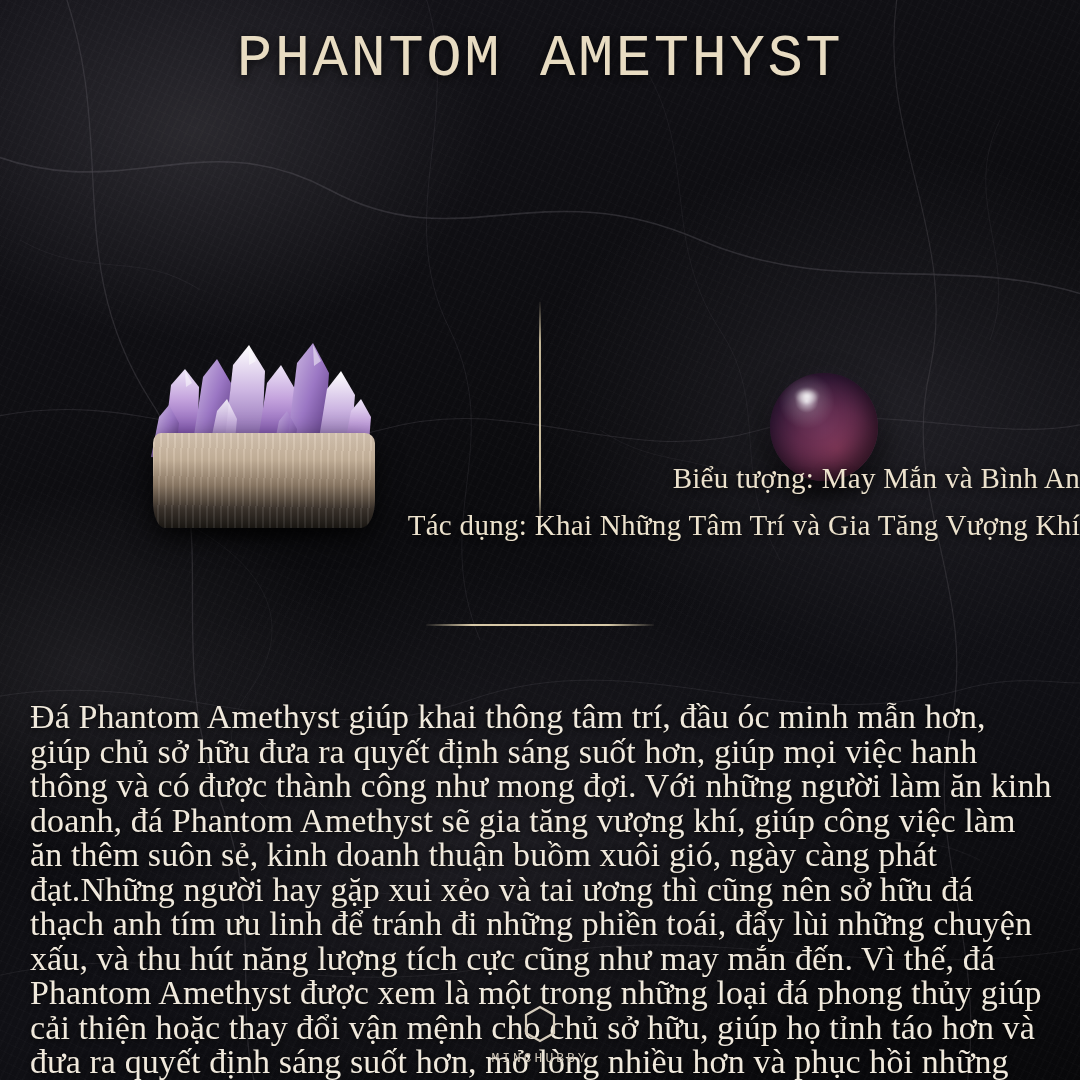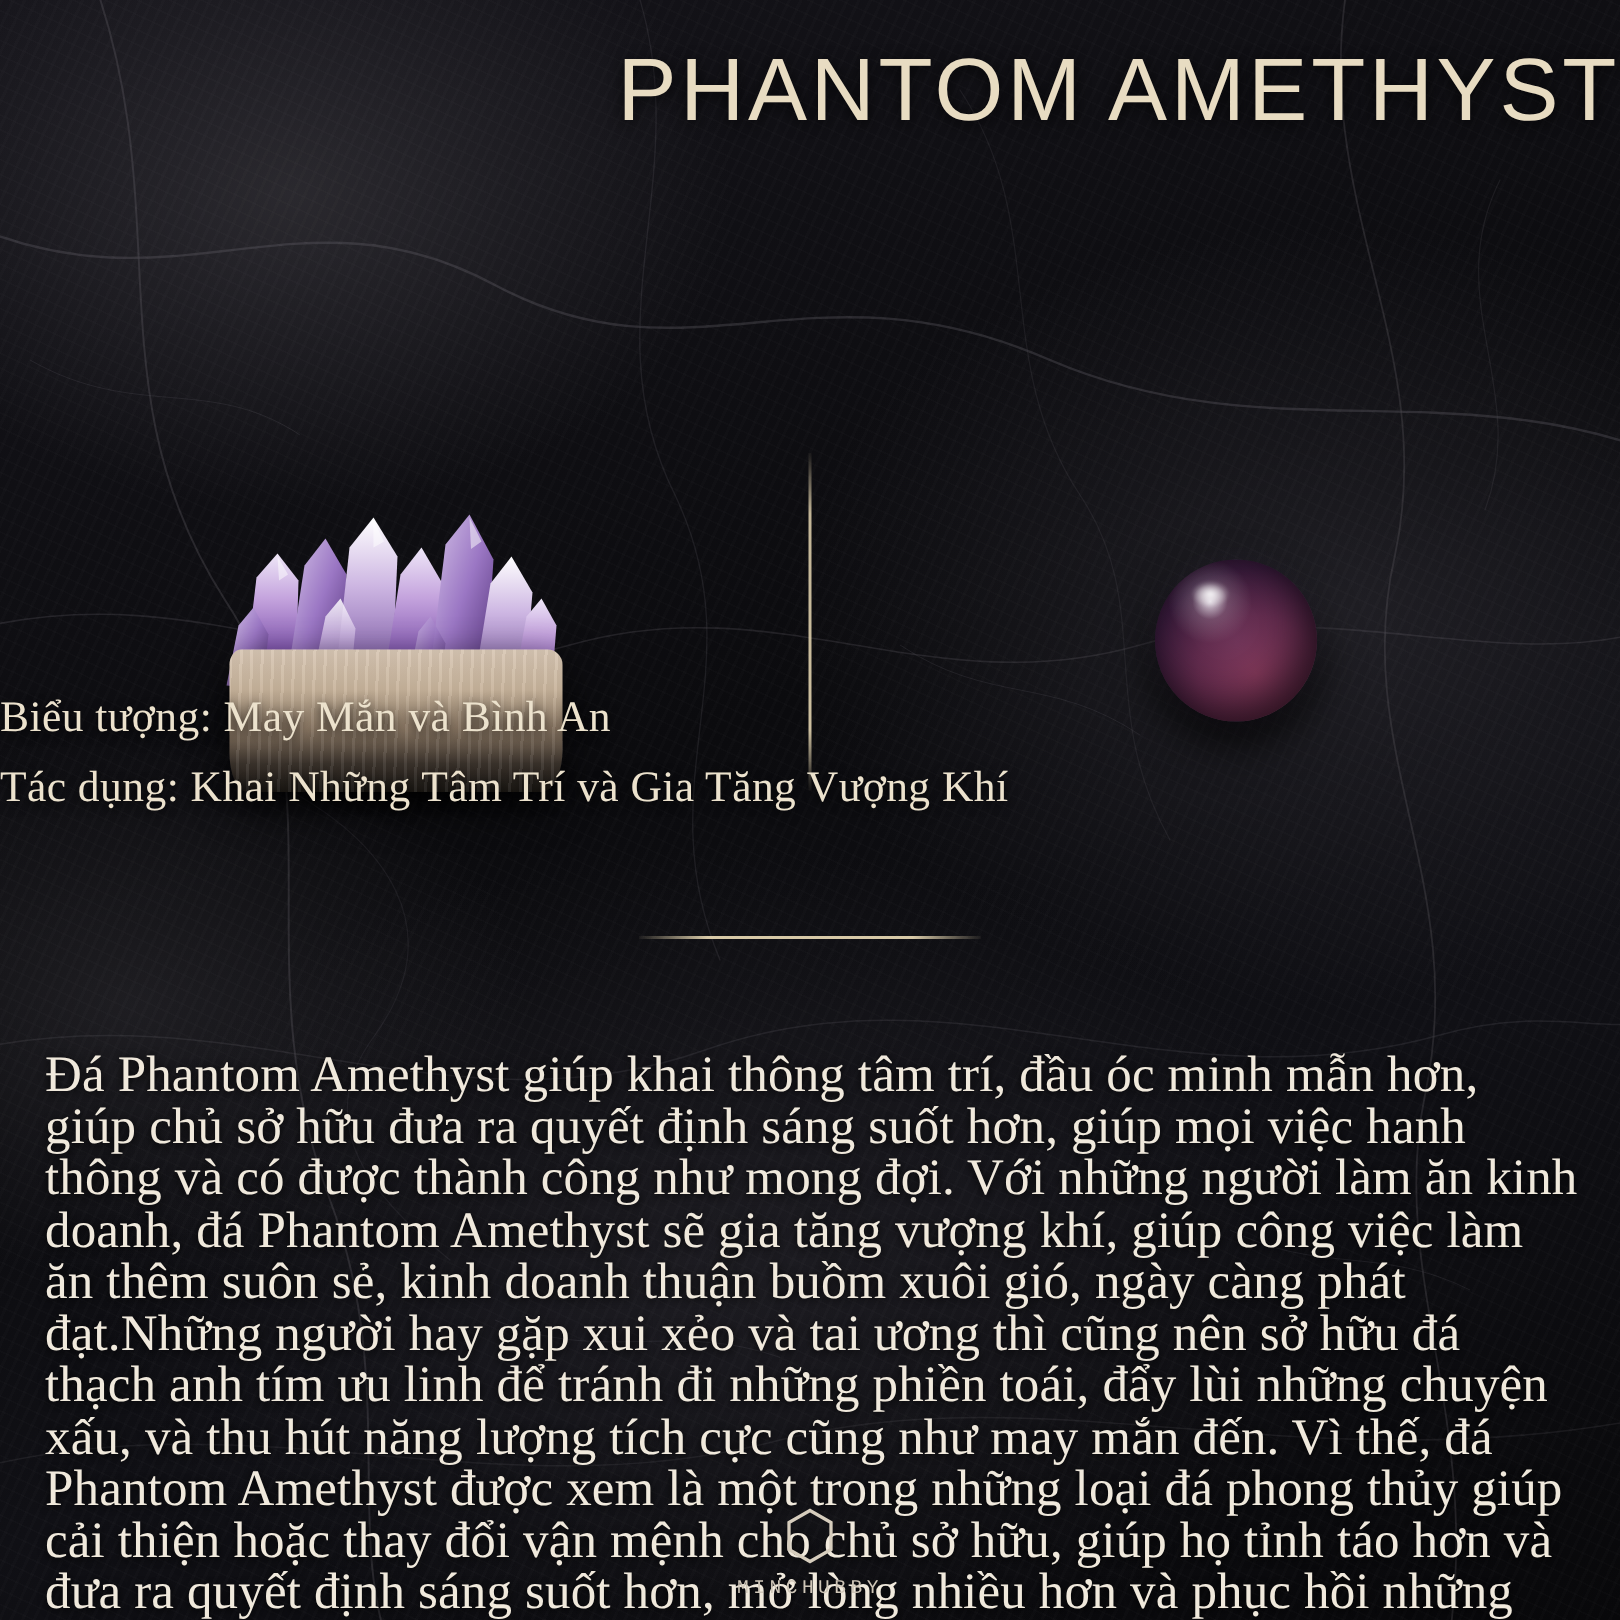--- a/index.html
+++ b/index.html
@@ -44,25 +44,25 @@
       repeating-linear-gradient(115deg, rgba(255,255,255,0.012) 0 2px, rgba(0,0,0,0) 2px 7px),
       repeating-linear-gradient(25deg, rgba(255,255,255,0.010) 0 1px, rgba(0,0,0,0) 1px 9px);
     mix-blend-mode: screen;
   }
 
   .title {
     position: absolute;
     top: 26px;
     left: 0;
     right: 0;
-    text-align: right;
+    text-align: center;
     font-size: 59px;
     letter-spacing: 2.5px;
     color: #e8dcc2;
-    font-family: Liberation Sans, sans-serif;
+    font-family: Liberation Mono, monospace;
     font-weight: 400;
     text-shadow: 0 2px 10px rgba(0,0,0,0.8);
   }
 
   
   .specimen-row {
     position: absolute;
     top: 150px;
     left: 0;
     right: 0;
@@ -155,21 +155,21 @@
     background: radial-gradient(circle, rgba(150,110,180,0.18) 0%, rgba(0,0,0,0) 65%);
     pointer-events: none;
   }
 
   
   .captions {
     position: absolute;
     top: 455px;
     left: 0;
     right: 0;
-    text-align: left;
+    text-align: right;
     color: #ece2cd;
     font-size: 29px;
     line-height: 47px;
     letter-spacing: 0.3px;
     text-shadow: 0 2px 8px rgba(0,0,0,0.85);
   }
 
   .divider-horiz {
     position: absolute;
     top: 624px;

